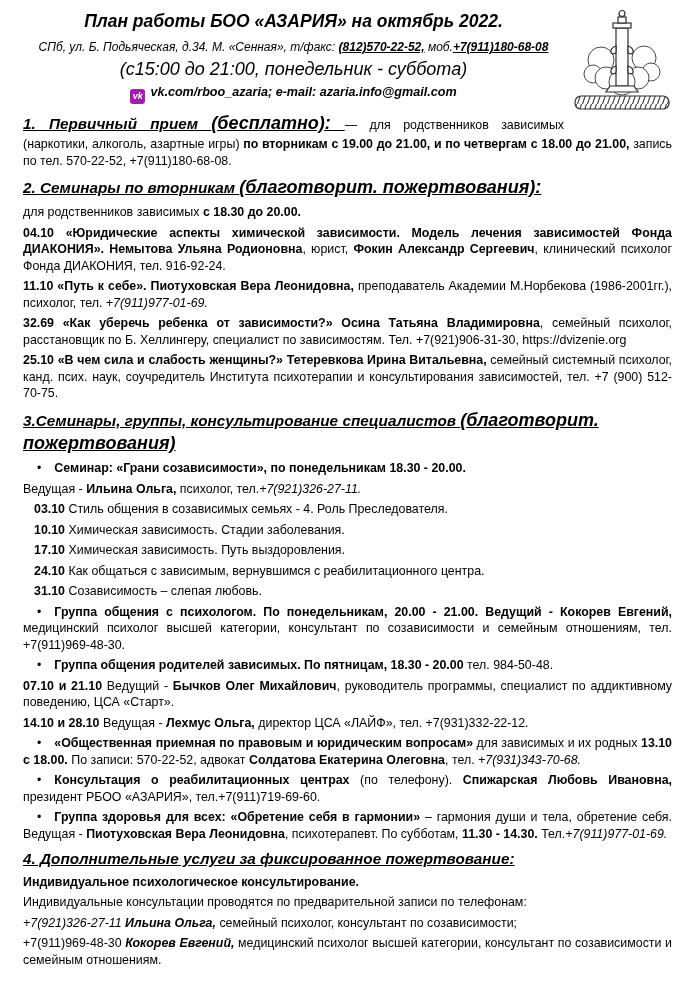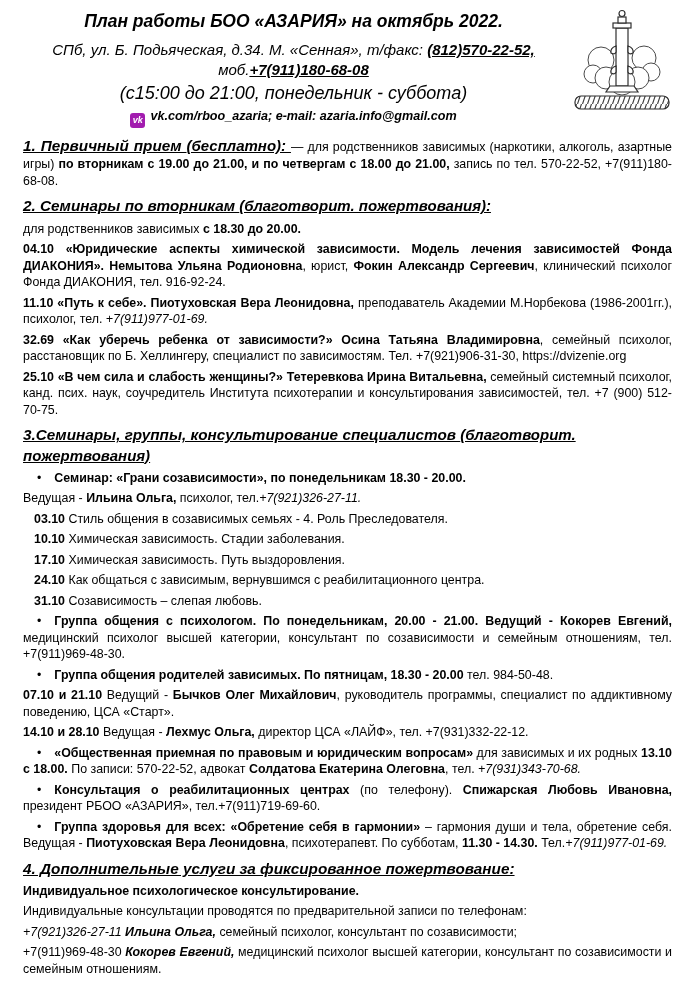--- a/index.html
+++ b/index.html
@@ -20,21 +20,21 @@
   .logo-wrap{
     float:right;
     width:100px;height:104px;
     margin:0 0 10px 8px;
   }
   .hdr{text-align:center;}
   .doc-title{
     font-size:17.5px;font-weight:bold;font-style:italic;
     margin:2px 0 7px 0;
   }
-  .addr-line{margin:0 0 2px 0;font-size:15px;}
+  .addr-line{margin:0 0 2px 0;font-size:12px;}
   .hours-line{margin:0 0 2px 0;font-size:18px;font-style:italic;}
   .contact-line{margin:0 0 8px 0;font-size:12.6px;}
   .vk-badge{
     display:inline-block;
     width:15px;height:15px;
     background:#a21caf;
     color:#fff;
     border-radius:3px;
     font-size:9px;font-weight:bold;font-style:italic;
     line-height:15px;text-align:center;
@@ -43,21 +43,21 @@
   }
   
   .blk{margin:0 0 4px 0;}
   .just{text-align:justify;}
   .hd{margin:7px 0 4px 0;}
   .ind{padding-left:11px;}
   .b{font-weight:bold;}
   .i{font-style:italic;}
   .u{text-decoration:underline;}
   .lg{font-size:15.3px;}
-  .sm{font-size:15px;}
+  .sm{font-size:18px;}
   .bullet{padding-left:14px;padding-right:13px;}
   .blocks{clear:none;}
 </style>
 </head>
 <body>
 
 <div class="page">
 
   <div class="logo-wrap">
     <svg width="100" height="104" viewBox="0 0 100 104">

